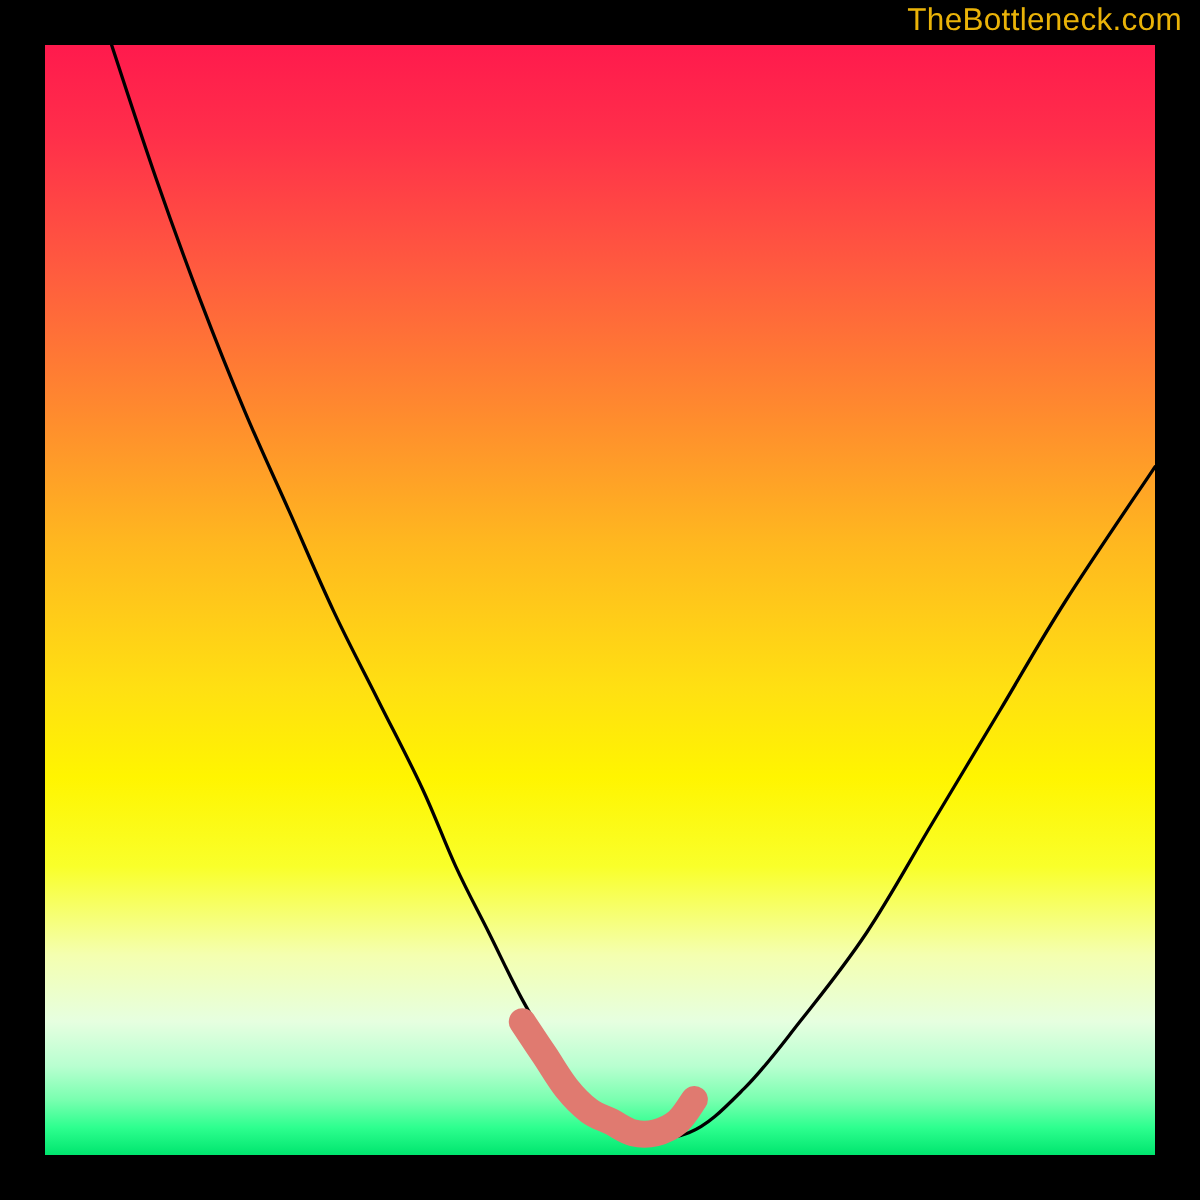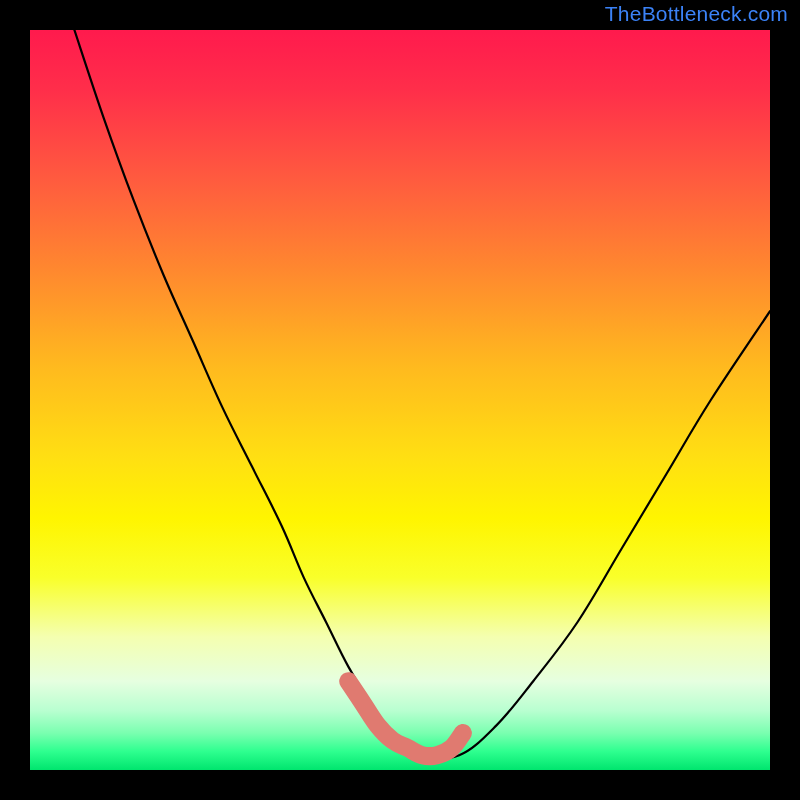--- a/index.html
+++ b/index.html
@@ -14,21 +14,21 @@
   .frame {
     position: absolute;
     top: 0; left: 0;
     width: 800px; height: 800px;
     background: #000;
   }
   .watermark {
     position: absolute;
     top: 2px;
     right: 12px;
-    color: #3b82f6;
+    color: #eab308;
     font-size: 21px;
     letter-spacing: 0.2px;
     z-index: 10;
   }
   .plot {
     position: absolute;
     left: 30px;
     top: 30px;
     width: 740px;
     height: 740px;

